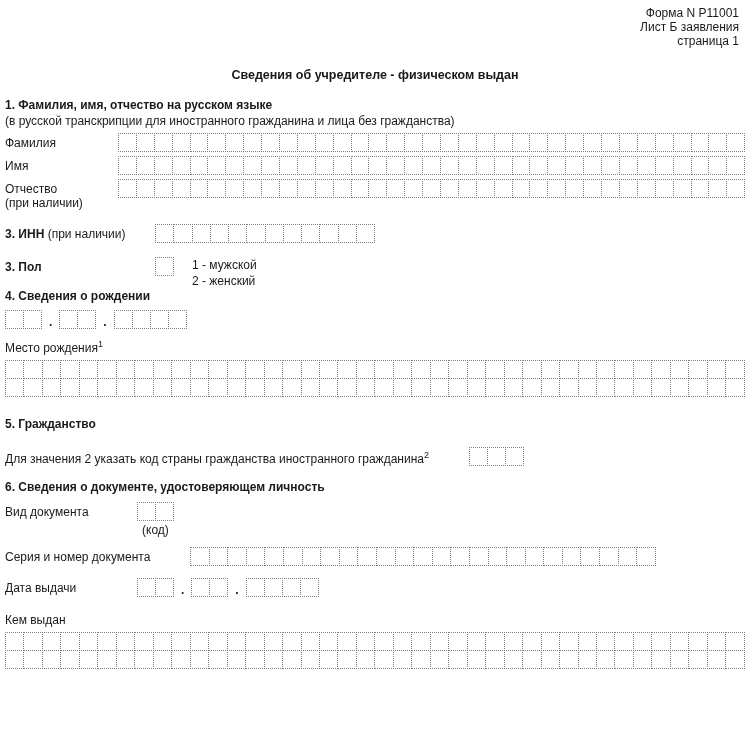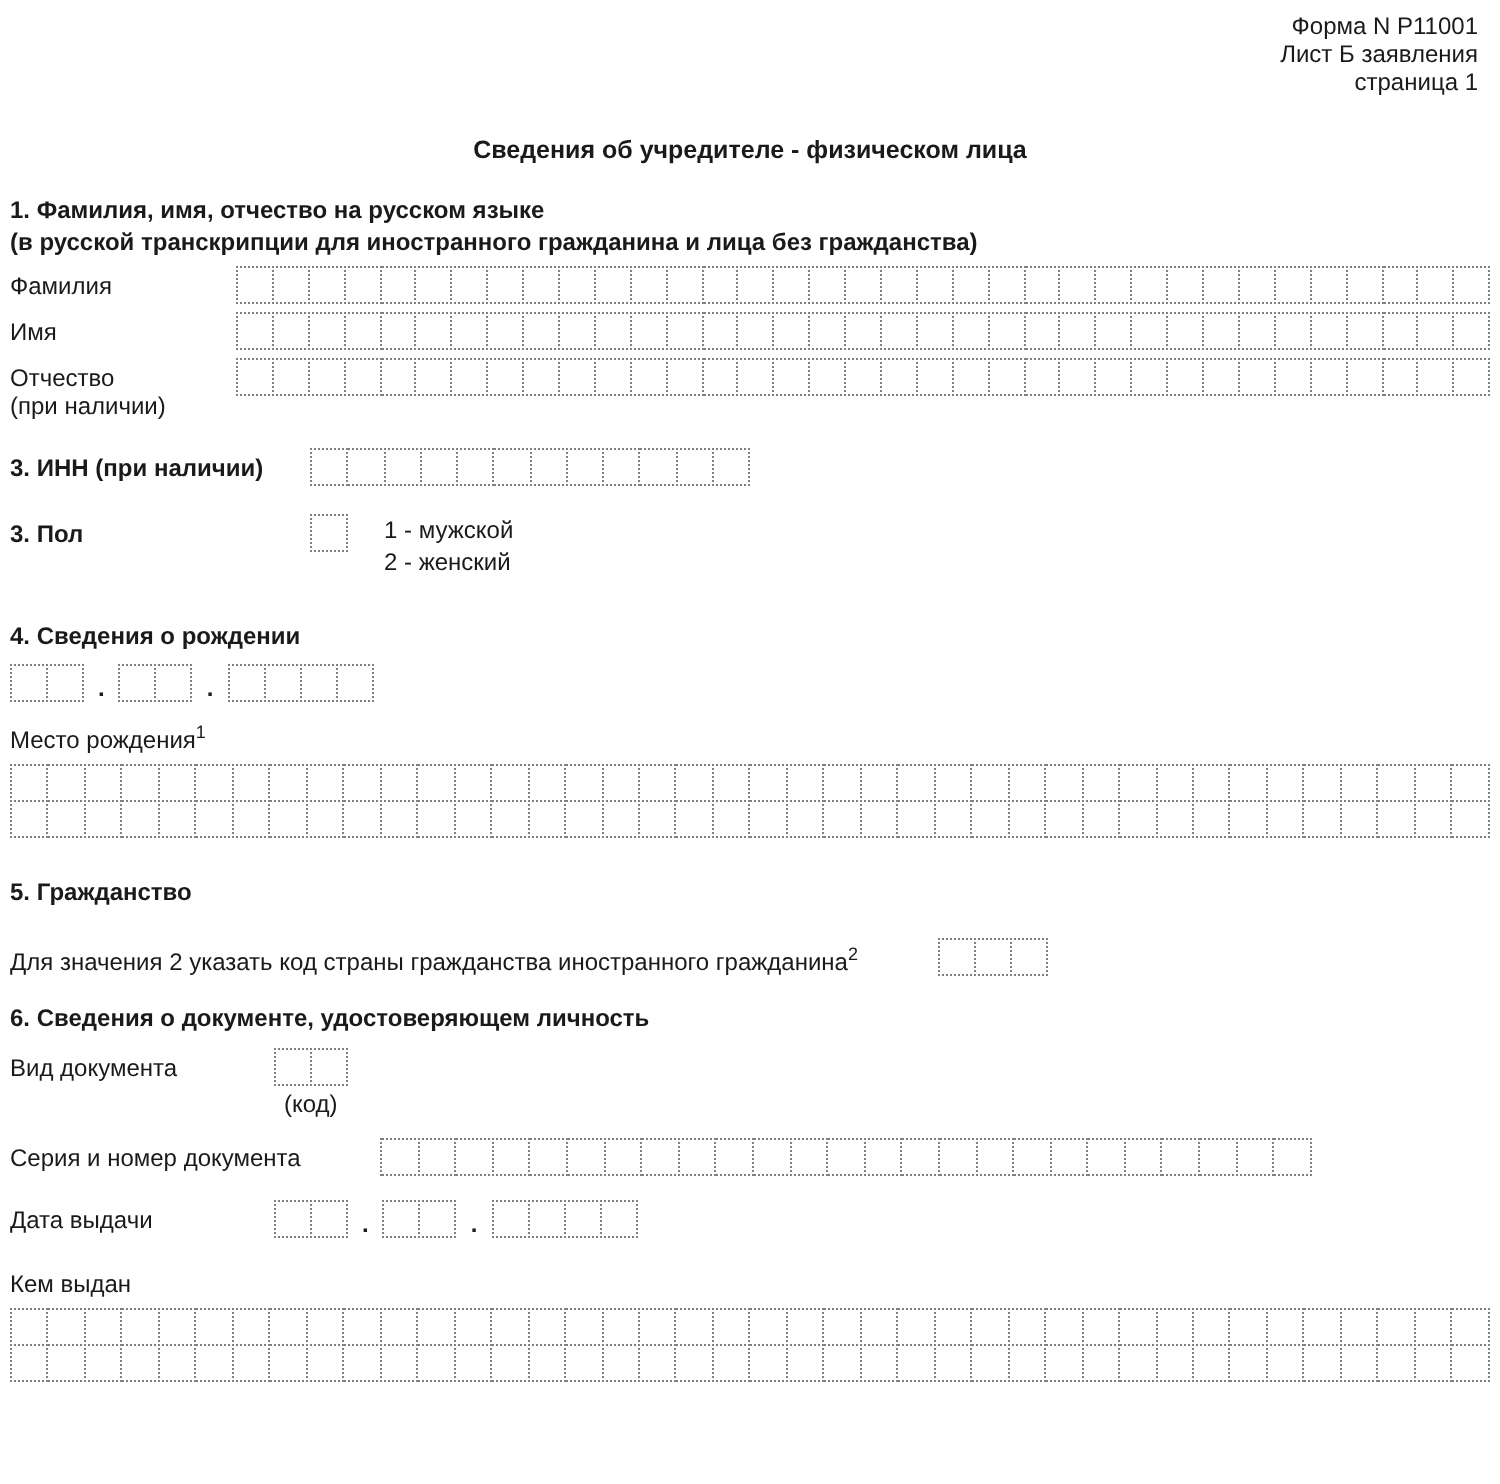--- a/index.html
+++ b/index.html
@@ -11,21 +11,21 @@
     font-size: 12px;
     color: #1a1a1a;
     overflow: hidden;
   }
   .page { padding: 4px 5px 0 5px; }
 
   .form-header { text-align: right; font-weight: normal; line-height: 14px; padding-right: 6px; margin-top: 2px; }
   .form-title { text-align: center; font-weight: bold; margin-top: 20px; font-size: 12.5px; }
 
   .sec-heading { font-weight: bold; margin-top: 0; }
-  .sub-note { font-weight: bold; }
+  .sub-note { font-weight: normal; }
 
   .row { display: flex; align-items: flex-start; }
   .label { flex: none; padding-top: 3px; }
   .lw113 { width: 113px; }
   .lw150 { width: 150px; }
   .lw132 { width: 132px; }
   .lw185 { width: 185px; }
 
   
   .cellrow { display: flex; }
@@ -51,21 +51,21 @@
   sup { font-size: 9px; vertical-align: super; line-height: 0; }
 
   .s1 { margin-top: 16px; }
   .s1 .sub-note { margin-top: 2px; }
   .namerows { margin-top: 5px; }
   .namerows .row { margin-bottom: 4px; }
   .note-under { margin-top: 0px; }
 
   .sec2 { margin-top: 14px; }
   .sec3 { margin-top: 14px; }
-  .sec4 { margin-top: 22px; }
+  .sec4 { }
   .sec5 { margin-top: 20px; }
   .sec6 { margin-top: 14px; }
 
   .birthdate-row { margin-top: 7px; }
   .birthplace-label { margin-top: 12px; }
   .fullrows { margin-top: 5px; }
 
   .citz-options { margin-top: 10px; display: flex; align-items: flex-start; }
   .citz-options .optionlist { margin-left: 20px; }
 
@@ -83,21 +83,21 @@
 <body>
 
 <div class="page">
 
   <div class="form-header">
     <div>Форма N Р11001</div>
     <div>Лист Б заявления</div>
     <div>страница 1</div>
   </div>
 
-  <div class="form-title">Сведения об учредителе - физическом лица</div>
+  <div class="form-title">Сведения об учредителе - физическом выдан</div>
 
   <div class="s1">
     <div class="sec-heading">1. Фамилия, имя, отчество на русском языке</div>
     <div class="sub-note">(в русской транскрипции для иностранного гражданина и лица без гражданства)</div>
 
     <div class="namerows">
       <div class="row">
         <div class="label lw113">Фамилия</div>
         <div class="cellrow w630">
             <span class="cell"></span>

